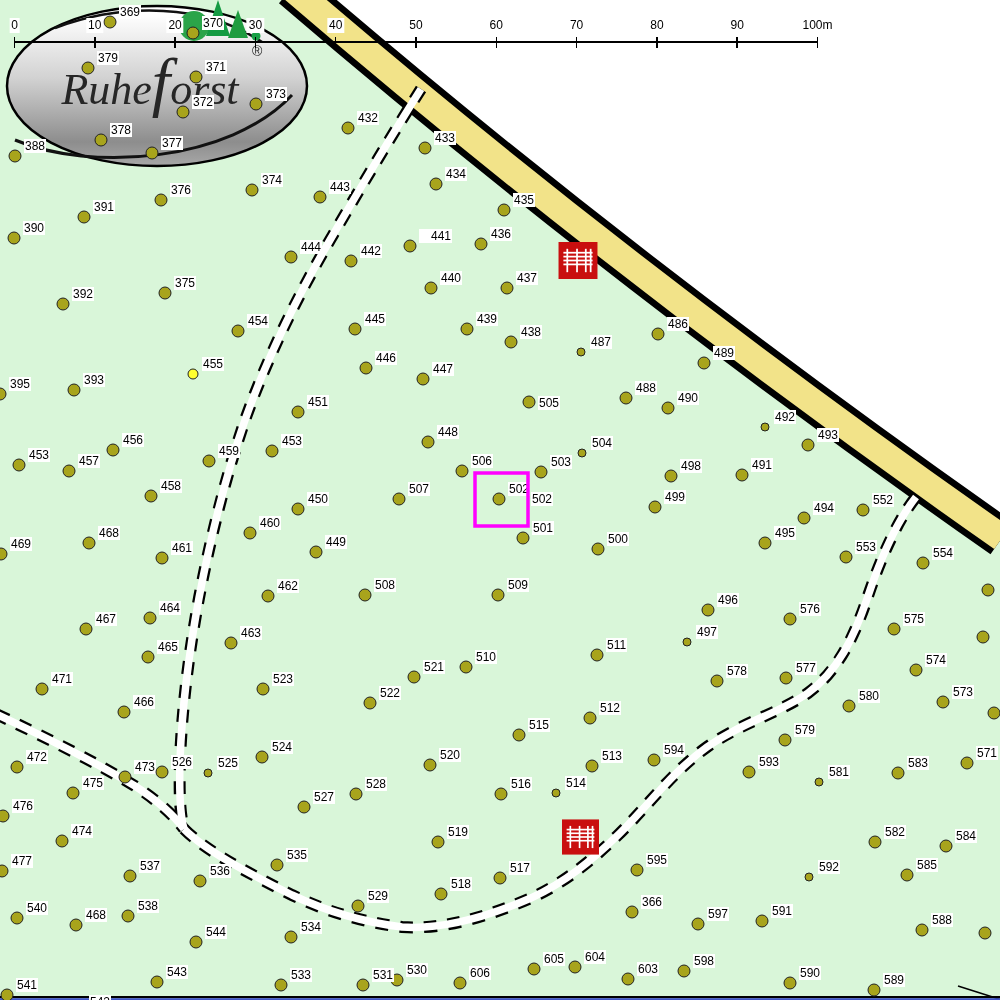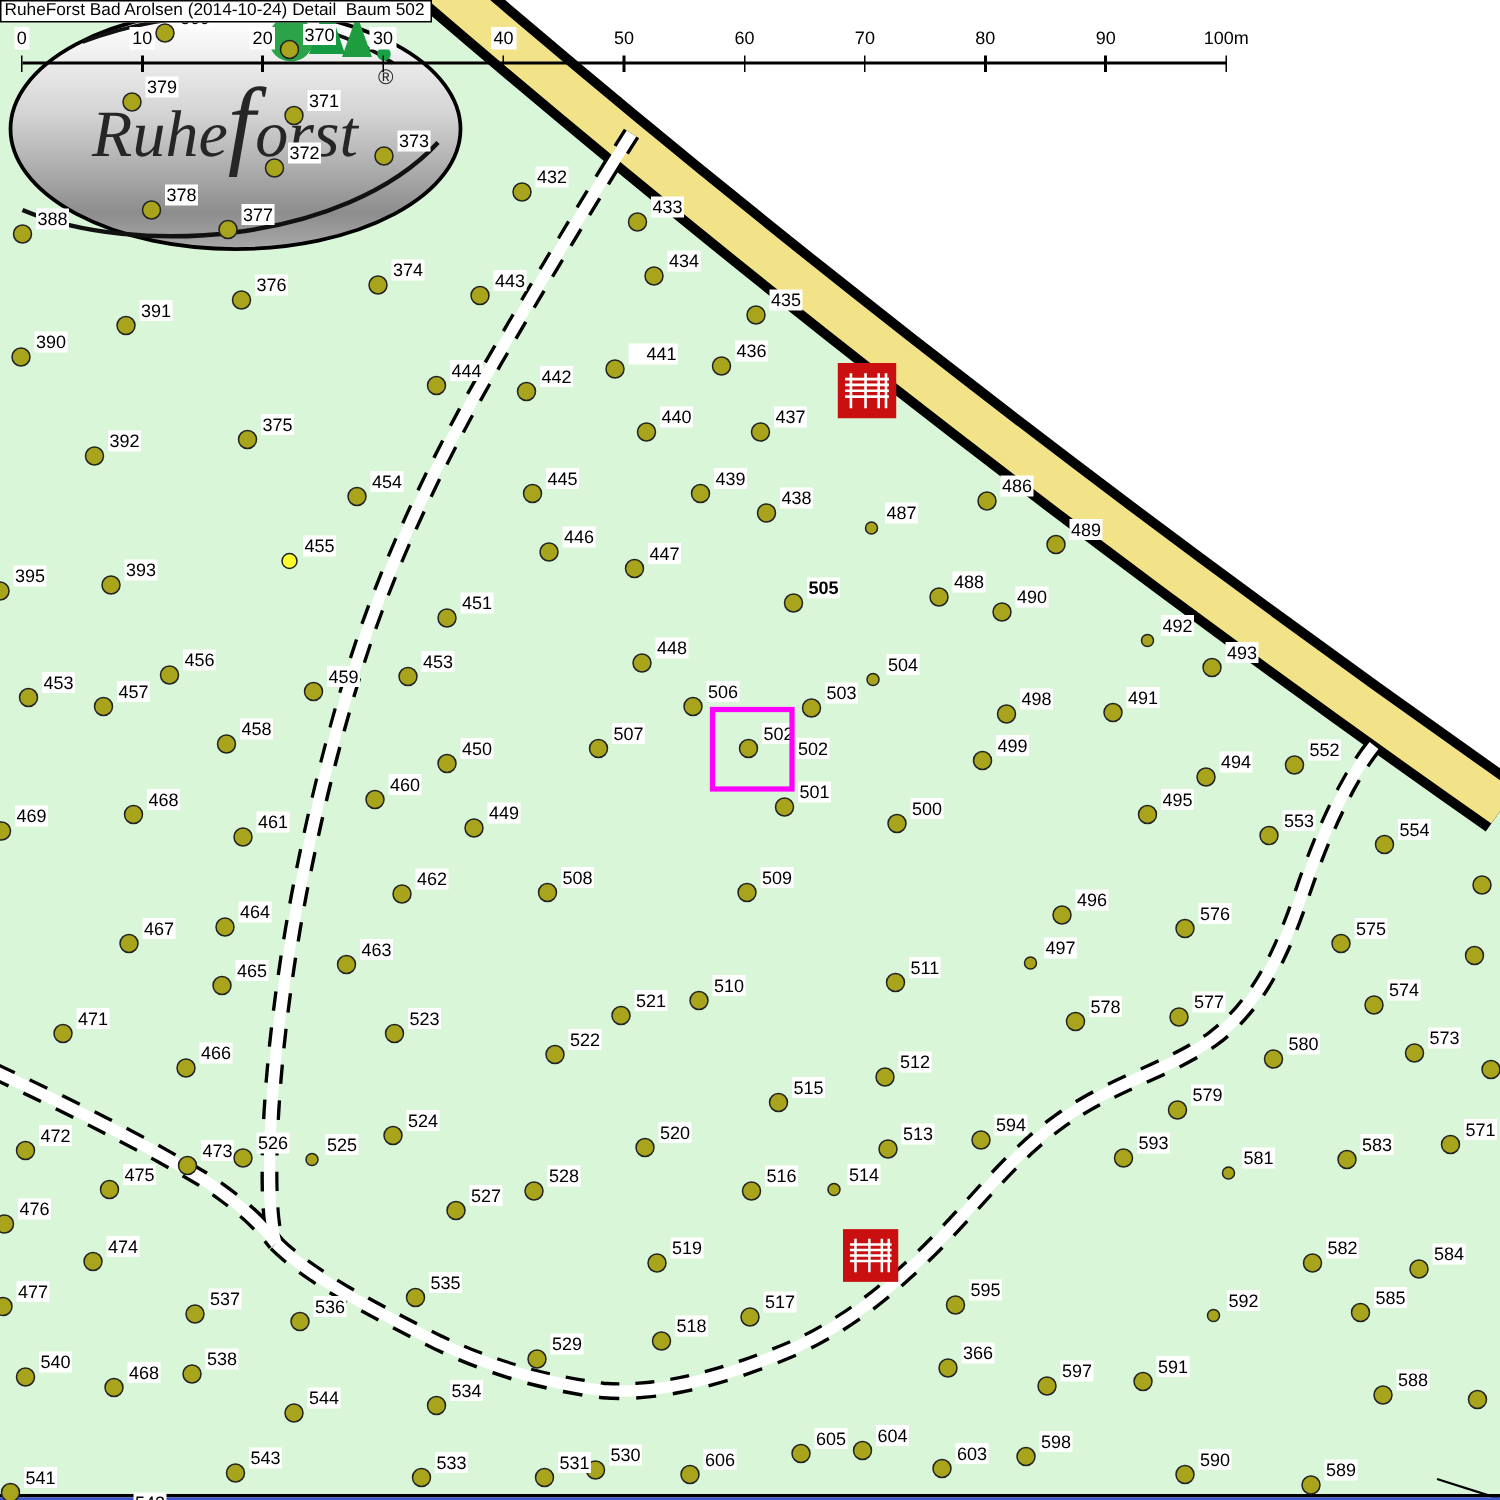--- a/index.html
+++ b/index.html
@@ -242,21 +242,21 @@
       <div class="tlabel" style="left: 471px; top: 454px;">506</div>
       <div class="dot" style="left: 499px; top: 499px;"></div>
       <div class="tlabel" style="left: 508px; top: 482px;">502</div>
       <div class="dot" style="left: 523px; top: 538px;"></div>
       <div class="tlabel" style="left: 532px; top: 521px;">501</div>
       <div class="dot" style="left: 541px; top: 472px;"></div>
       <div class="tlabel" style="left: 550px; top: 455px;">503</div>
       <div class="dot small" style="left: 582px; top: 453px;"></div>
       <div class="tlabel" style="left: 591px; top: 436px;">504</div>
       <div class="dot" style="left: 529px; top: 402px;"></div>
-      <div class="tlabel" style="left: 538px; top: 385px; font-weight: bold;">505</div>
+      <div class="tlabel" style="left: 538px; top: 396px;">505</div>
       <div class="dot" style="left: 598px; top: 549px;"></div>
       <div class="tlabel" style="left: 607px; top: 532px;">500</div>
       <div class="dot" style="left: 655px; top: 507px;"></div>
       <div class="tlabel" style="left: 664px; top: 490px;">499</div>
       <div class="dot" style="left: 671px; top: 476px;"></div>
       <div class="tlabel" style="left: 680px; top: 459px;">498</div>
       <div class="dot" style="left: 428px; top: 442px;"></div>
       <div class="tlabel" style="left: 437px; top: 425px;">448</div>
       <div class="dot" style="left: 423px; top: 379px;"></div>
       <div class="tlabel" style="left: 432px; top: 362px;">447</div>
@@ -448,15 +448,14 @@
       <div class="rline" style="left: 575.85px; top: 37px; width: 1.5px; height: 11px;"></div>
       <div class="slabel" style="left: 576.6px; top: 18px;">70</div>
       <div class="rline" style="left: 656.15px; top: 37px; width: 1.5px; height: 11px;"></div>
       <div class="slabel" style="left: 656.9px; top: 18px;">80</div>
       <div class="rline" style="left: 736.45px; top: 37px; width: 1.5px; height: 11px;"></div>
       <div class="slabel" style="left: 737.2px; top: 18px;">90</div>
       <div class="rline" style="left: 816.75px; top: 37px; width: 1.5px; height: 11px;"></div>
       <div class="slabel" style="left: 817.5px; top: 18px;">100m</div>
     </div>
 
-  <div id="titlebox">RuheForst Bad Arolsen (2014-10-24) Detail  Baum 502</div>
 
 </div>
 
 </body></html>

